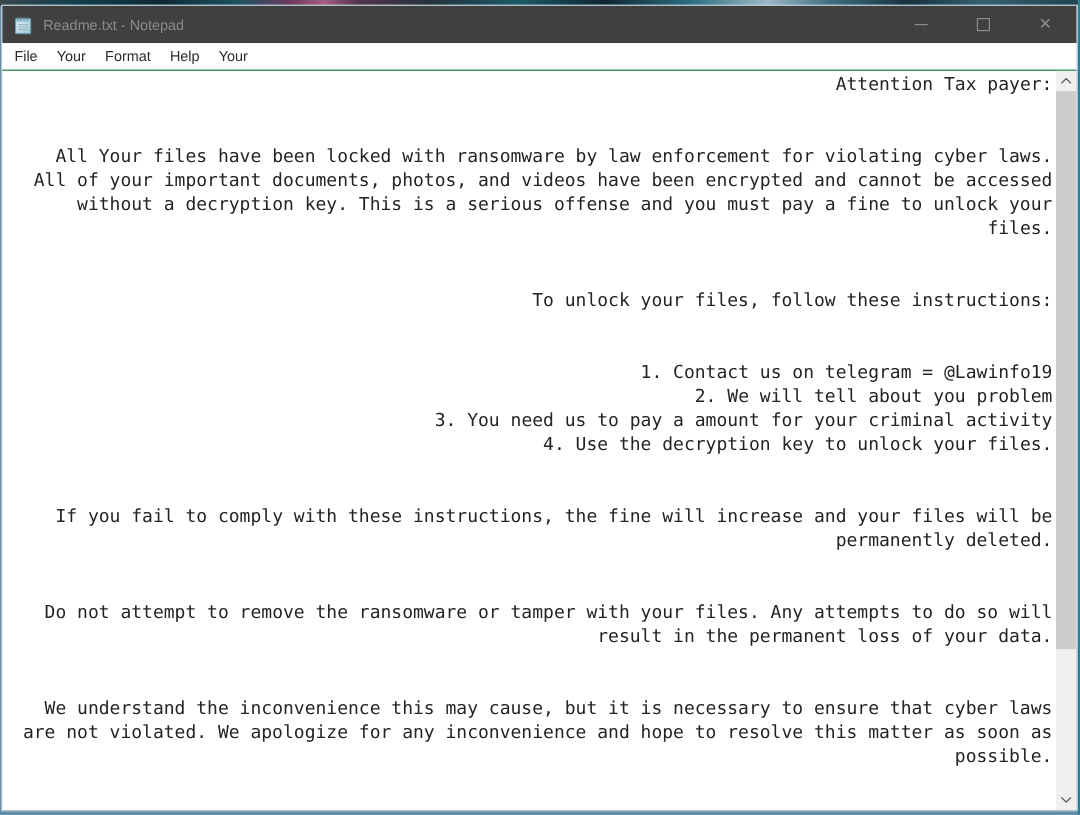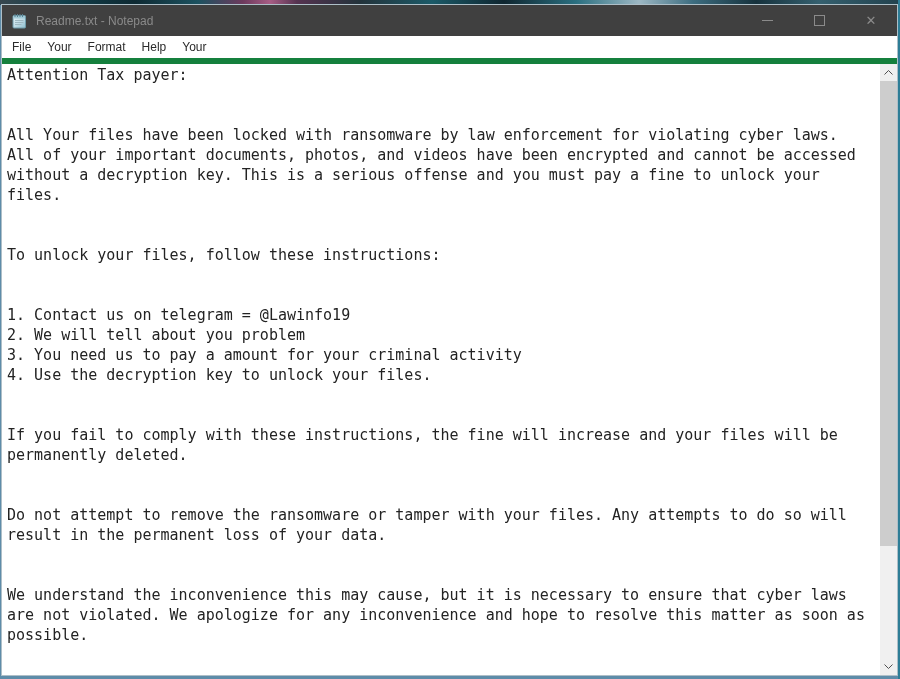--- a/index.html
+++ b/index.html
@@ -34,21 +34,21 @@
   .cap-btn { width:52px; height:100%; display:flex; align-items:center; justify-content:center; cursor:default; }
   .glyph-min { width:11px; height:0; border-top:1px solid #8b8b8b; }
   .glyph-max { width:9px; height:9px; border:1px solid #8b8b8b; box-sizing:content-box; }
   .glyph-close { font-size:13px; color:#8b8b8b; line-height:1; font-family:"DejaVu Sans", sans-serif; }
 
   
   .menubar { height:22px; flex:0 0 22px; display:flex; align-items:center; padding-left:2px; background:#ffffff; }
   .menu-item { font-size:12px; color:#2b2b2b; padding:3px 8px; white-space:nowrap; }
 
   
-  .editor { flex:1 1 auto; display:flex; border-top:6px solid #15803d; overflow:hidden; min-height:0; }
+  .editor { flex:1 1 auto; display:flex; border-top:1px solid #15803d; overflow:hidden; min-height:0;text-align:right; }
   .textpane {
     flex:1 1 auto; overflow:hidden;
     padding:1px 3px 0 5px;
     font-family:"DejaVu Sans Mono", monospace;
     font-size:15px; line-height:20px; color:#232323;
     white-space:pre; cursor:text;
   }
 
   
   .vscroll { flex:0 0 17px; width:17px; position:relative; background:#f0f0f0; }

